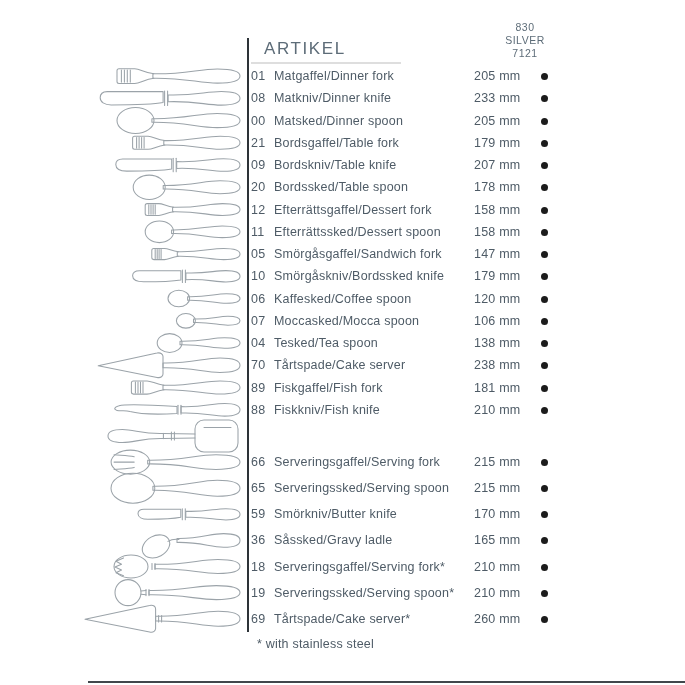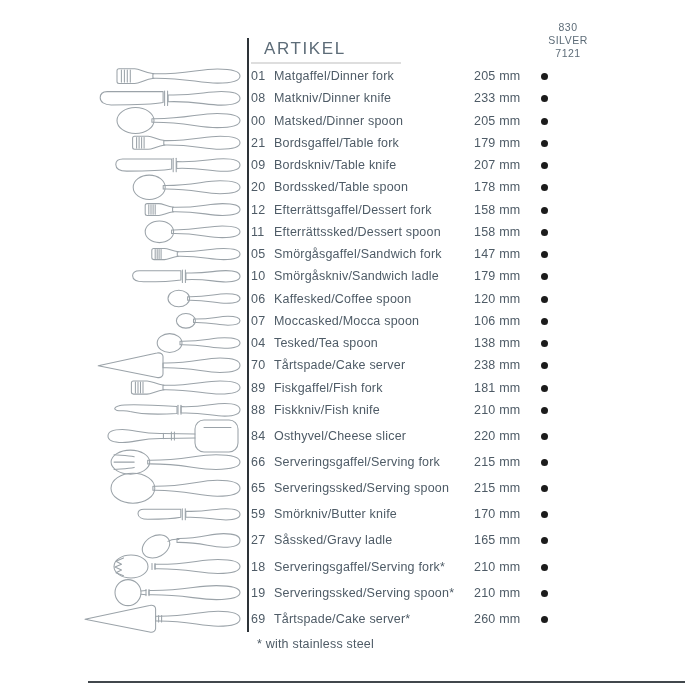--- a/index.html
+++ b/index.html
@@ -5,21 +5,21 @@
   html,body{margin:0;padding:0;background:#fff;}
   body{width:685px;height:685px;font-family:"Liberation Sans",sans-serif;}
   #page{position:relative;width:685px;height:685px;background:#fff;overflow:hidden;}
   #illus{position:absolute;left:0;top:0;}
   #illus path,#illus ellipse,#illus rect,#illus circle{
     stroke:var(--stroke,#9ba3a9);fill:none;stroke-width:1.05;
     stroke-linecap:round;stroke-linejoin:round;}
   .divider{position:absolute;left:247px;top:38px;width:2px;height:594px;background:var(--divider,#2d3338);}
   .title{position:absolute;left:264px;top:39px;font-size:17px;letter-spacing:1.6px;color:var(--title,#5d6c78);}
   .title-underline{position:absolute;left:251px;top:62px;width:150px;height:2px;background:var(--rule,#dedede);}
-  .avail{position:absolute;left:541px;top:21px;width:54px;text-align:center;font-size:10.5px;line-height:13px;letter-spacing:.5px;color:var(--title,#5d6c78);}
+  .avail{position:absolute;left:498px;top:21px;width:54px;text-align:center;font-size:10.5px;line-height:13px;letter-spacing:.5px;color:var(--title,#5d6c78);}
   .rows{position:absolute;inset:0;}
   .row{position:absolute;left:250px;width:365px;height:16px;font-size:12.5px;letter-spacing:.2px;color:var(--text,#4e5b66);white-space:nowrap;}
   .num{position:absolute;left:1px;}
   .nm{position:absolute;left:24px;}
   .sz{position:absolute;left:224px;}
   .dot{position:absolute;left:291px;top:4px;width:7px;height:7px;border-radius:50%;background:var(--dot,#1c1c1c);}
   .footnote{position:absolute;left:257px;top:637px;font-size:12.5px;letter-spacing:.2px;color:var(--text,#4e5b66);}
   .bottom-line{position:absolute;left:88px;top:681px;width:597px;height:2px;background:var(--bottomline,#41474c);}
 </style>
 </head>
@@ -230,21 +230,21 @@
     <span class="dot"></span>
   </div>
       <div class="row" style="top: 247px;">
     <span class="num">05</span>
     <span class="nm">Smörgåsgaffel/Sandwich fork</span>
     <span class="sz">147 mm</span>
     <span class="dot"></span>
   </div>
       <div class="row" style="top: 269.3px;">
     <span class="num">10</span>
-    <span class="nm">Smörgåskniv/Sandwich ladle</span>
+    <span class="nm">Smörgåskniv/Bordssked knife</span>
     <span class="sz">179 mm</span>
     <span class="dot"></span>
   </div>
       <div class="row" style="top: 291.5px;">
     <span class="num">06</span>
     <span class="nm">Kaffesked/Coffee spoon</span>
     <span class="sz">120 mm</span>
     <span class="dot"></span>
   </div>
       <div class="row" style="top: 313.8px;">
@@ -270,46 +270,40 @@
     <span class="nm">Fiskgaffel/Fish fork</span>
     <span class="sz">181 mm</span>
     <span class="dot"></span>
   </div>
       <div class="row" style="top: 402.8px; padding-left: 23px;">
     <span class="num">88</span>
     <span class="nm">Fiskkniv/Fish knife</span>
     <span class="sz">210 mm</span>
     <span class="dot"></span>
   </div>
-      <div class="row" style="top: 429px;">
-    <span class="num">84</span>
-    <span class="nm">Osthyvel/Cheese slicer</span>
-    <span class="sz">220 mm</span>
-    <span class="dot"></span>
-  </div>
       <div class="row" style="top: 455.1px;">
     <span class="num">66</span>
     <span class="nm">Serveringsgaffel/Serving fork</span>
     <span class="sz">215 mm</span>
     <span class="dot"></span>
   </div>
       <div class="row" style="top: 481.2px; text-align: center;">
     <span class="num">65</span>
     <span class="nm">Serveringssked/Serving spoon</span>
     <span class="sz">215 mm</span>
     <span class="dot"></span>
   </div>
       <div class="row" style="top: 507.3px;">
     <span class="num">59</span>
     <span class="nm">Smörkniv/Butter knife</span>
     <span class="sz">170 mm</span>
     <span class="dot"></span>
   </div>
       <div class="row" style="top: 533.4px;">
-    <span class="num">27</span>
+    <span class="num">36</span>
     <span class="nm">Såssked/Gravy ladle</span>
     <span class="sz">165 mm</span>
     <span class="dot"></span>
   </div>
       <div class="row" style="top: 559.5px;">
     <span class="num">18</span>
     <span class="nm">Serveringsgaffel/Serving fork*</span>
     <span class="sz">210 mm</span>
     <span class="dot"></span>
   </div>

